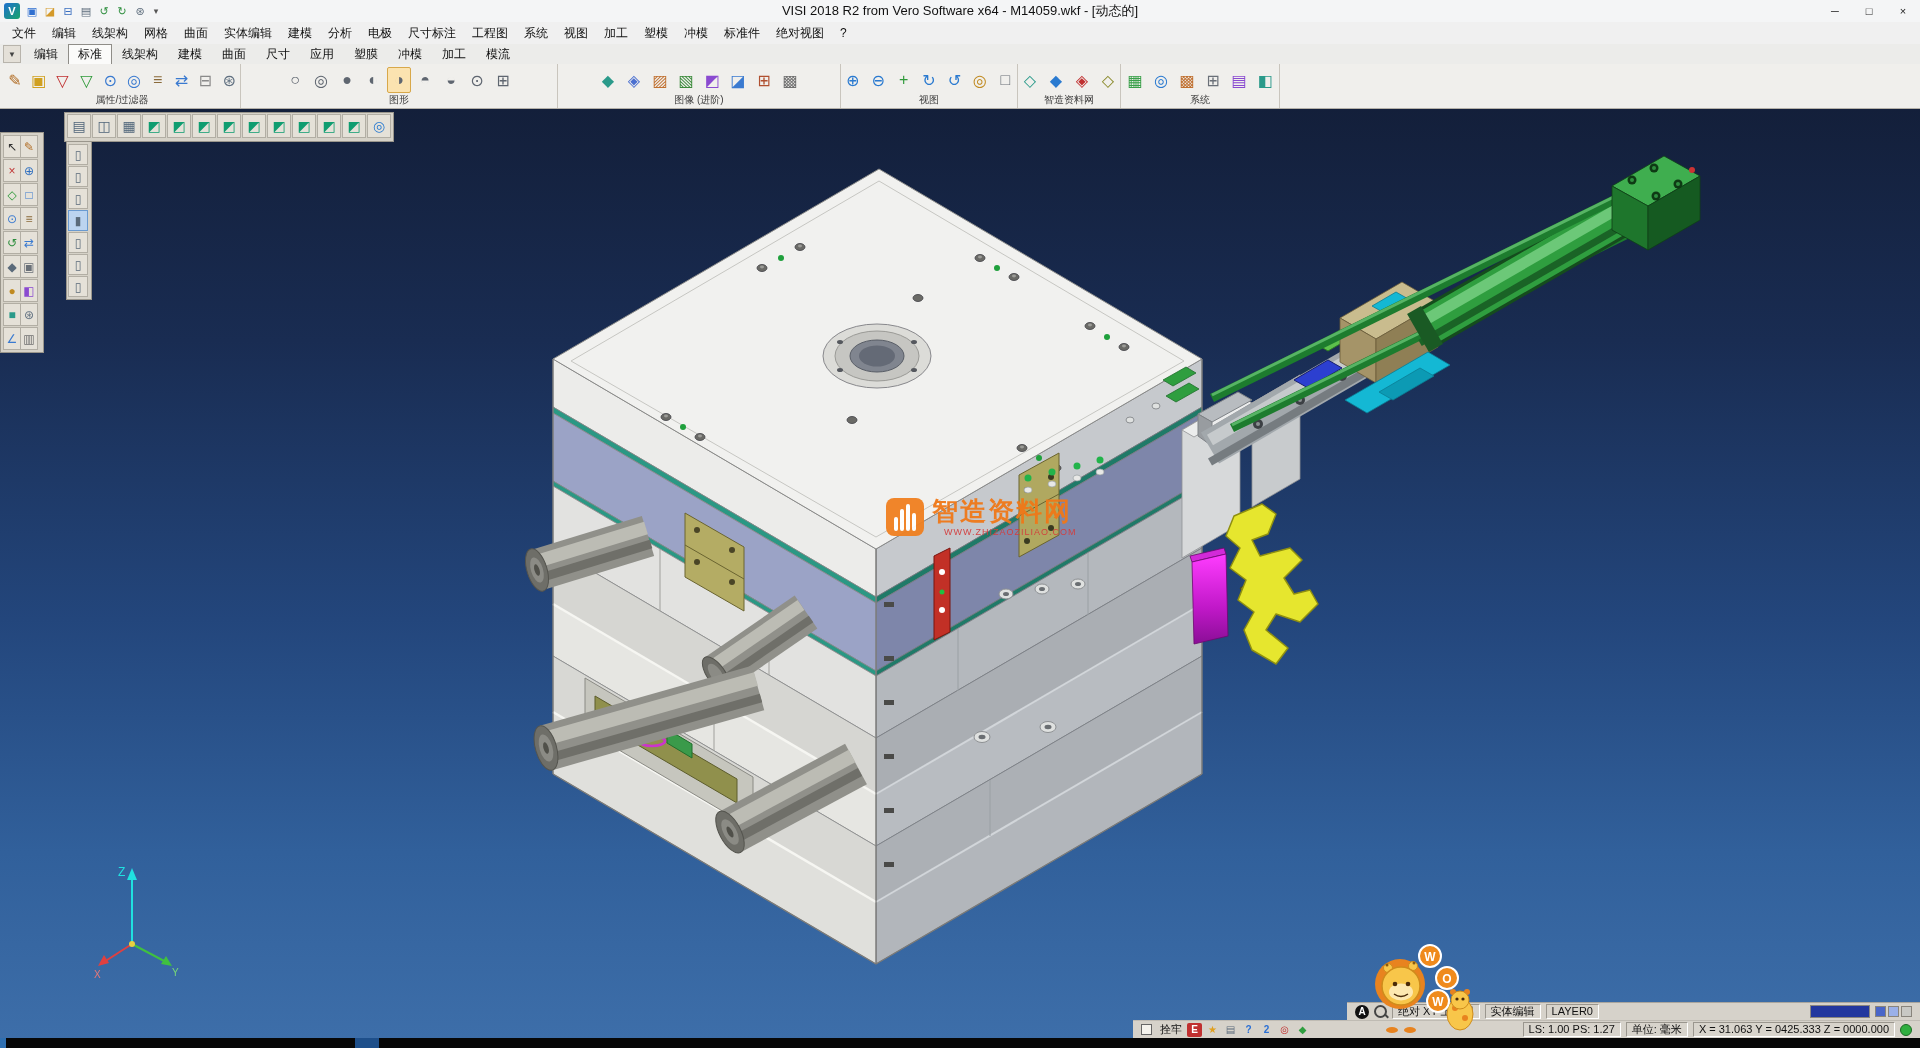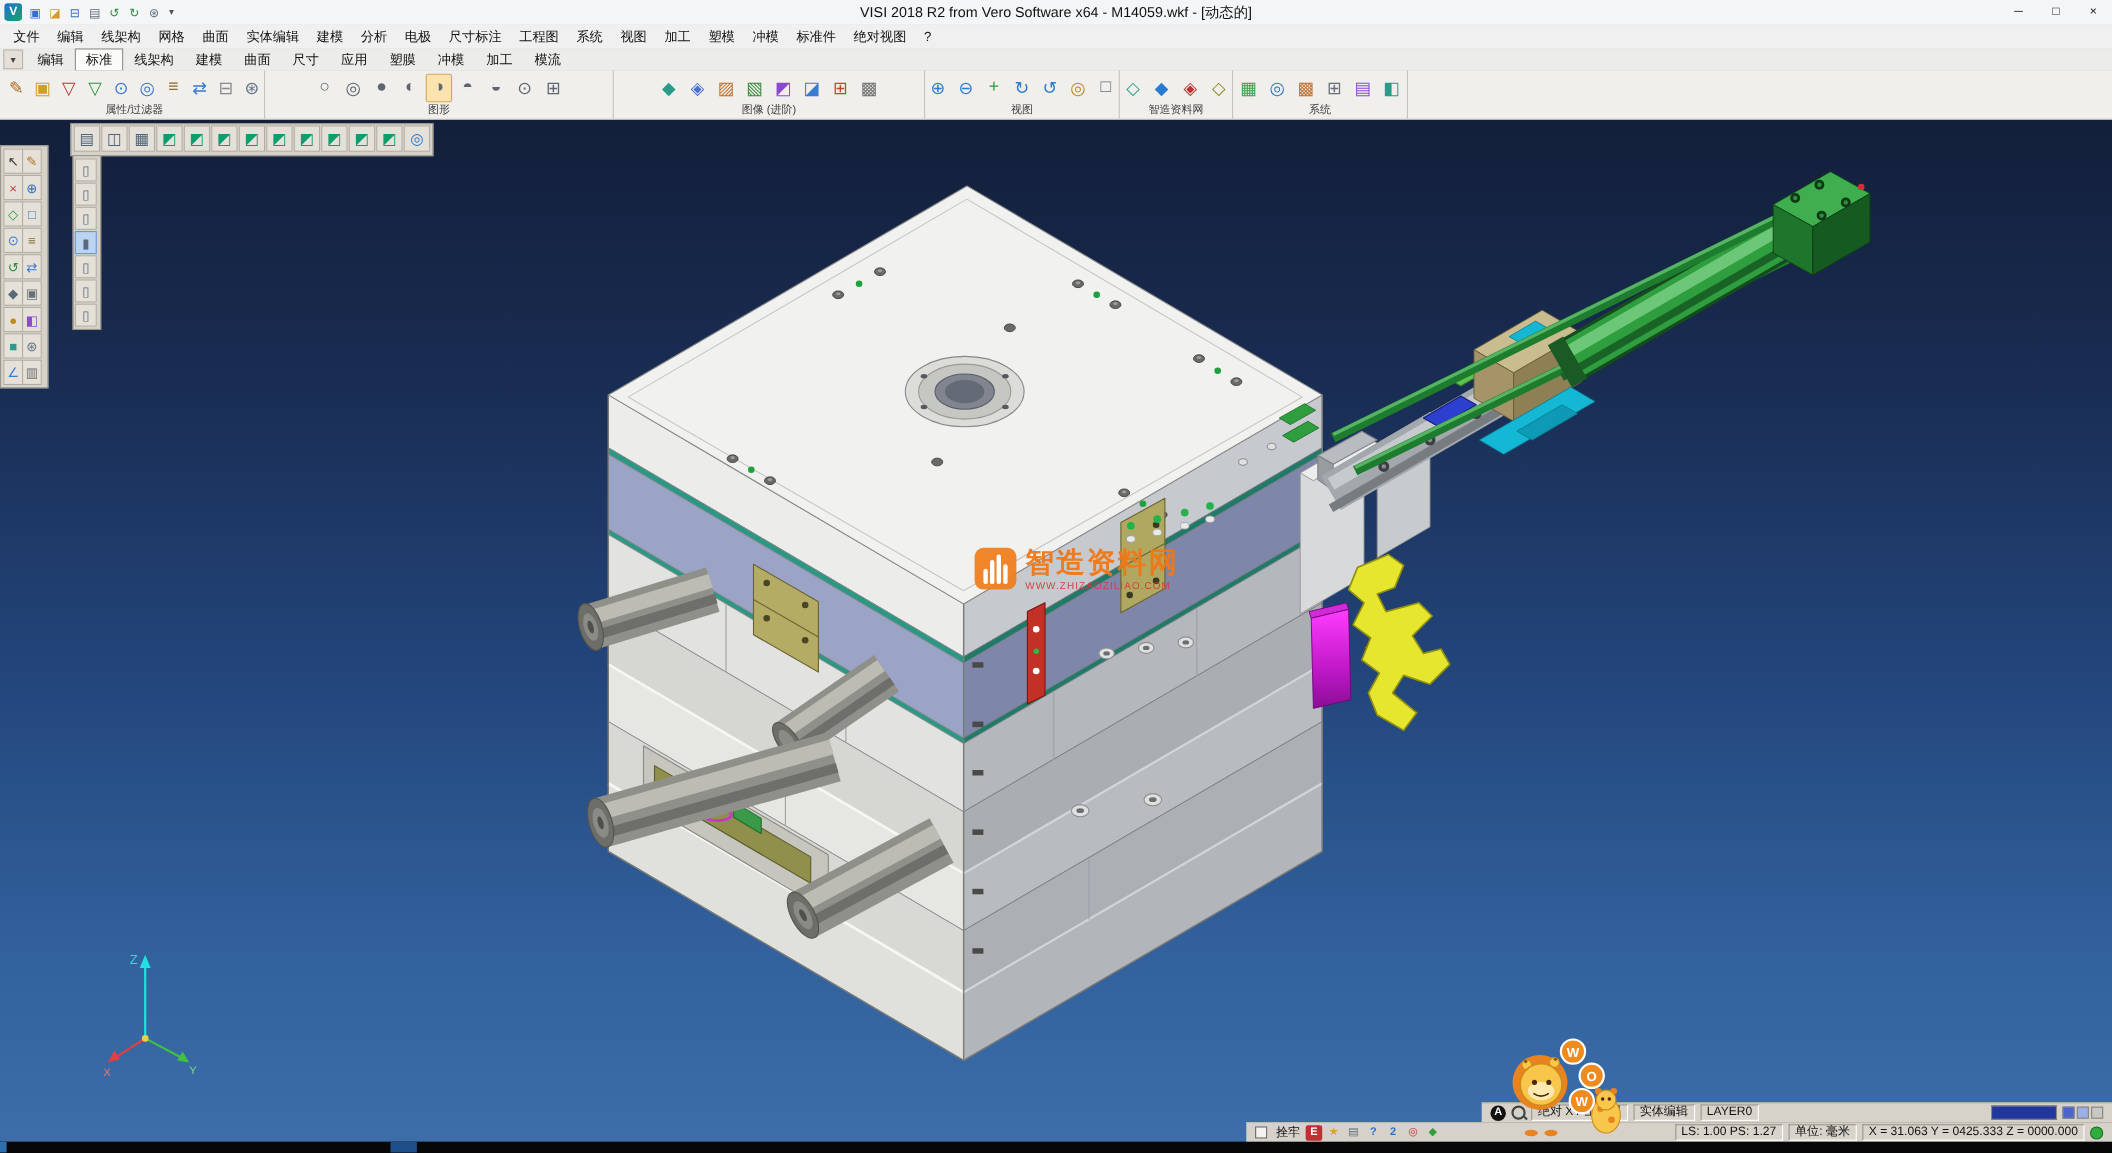--- a/index.html
+++ b/index.html
@@ -56,21 +56,21 @@
   .vsicon{width:18px;height:19px;font-size:12px;display:flex;align-items:center;justify-content:center;
           background:#e5e1d8;border:1px solid #b2aea4;color:#5a6a7a;}
   .vsicon.active{background:#bcd4f0;border-color:#6a9ad0;}
   
   .watermark{position:absolute;left:886px;top:498px;display:flex;align-items:flex-start;gap:8px;z-index:3;opacity:.95;}
   .wm-logo{width:38px;height:38px;background:#f08020;border-radius:8px;display:flex;align-items:flex-end;
            justify-content:center;gap:2px;padding-bottom:5px;box-sizing:border-box;}
   .wm-bar{display:inline-block;width:4px;background:#fff;border-radius:2px;}
   .wm-text{display:flex;flex-direction:column;}
   .wm-title{font-size:26px;font-weight:bold;color:#f07818;line-height:26px;letter-spacing:2px;}
-  .wm-sub{font-size:9px;color:#d43c3c;letter-spacing:1px;margin-top:3px;}
+  .wm-sub{font-size:9px;color:#d43c3c;letter-spacing:1px;margin-top:3px;margin-left:12px;}
   
   .triad{position:absolute;left:92px;top:856px;z-index:2;}
   .mascot{position:absolute;left:1368px;top:938px;z-index:7;}
   .mascot text{font-weight:bold;font-size:12px;fill:#fff;text-anchor:middle;}
   
   .statusA{position:absolute;left:1347px;top:1002px;width:573px;height:18px;background:#d6d2ca;
            border-top:1px solid #aaa69e;display:flex;align-items:center;gap:5px;padding:0 8px;
            box-sizing:border-box;z-index:5;font-size:11px;}
   .statusB{position:absolute;left:1133px;top:1020px;width:787px;height:18px;background:#d6d2ca;
            border-top:1px solid #bfbbb3;display:flex;align-items:center;gap:5px;padding:0 8px;

